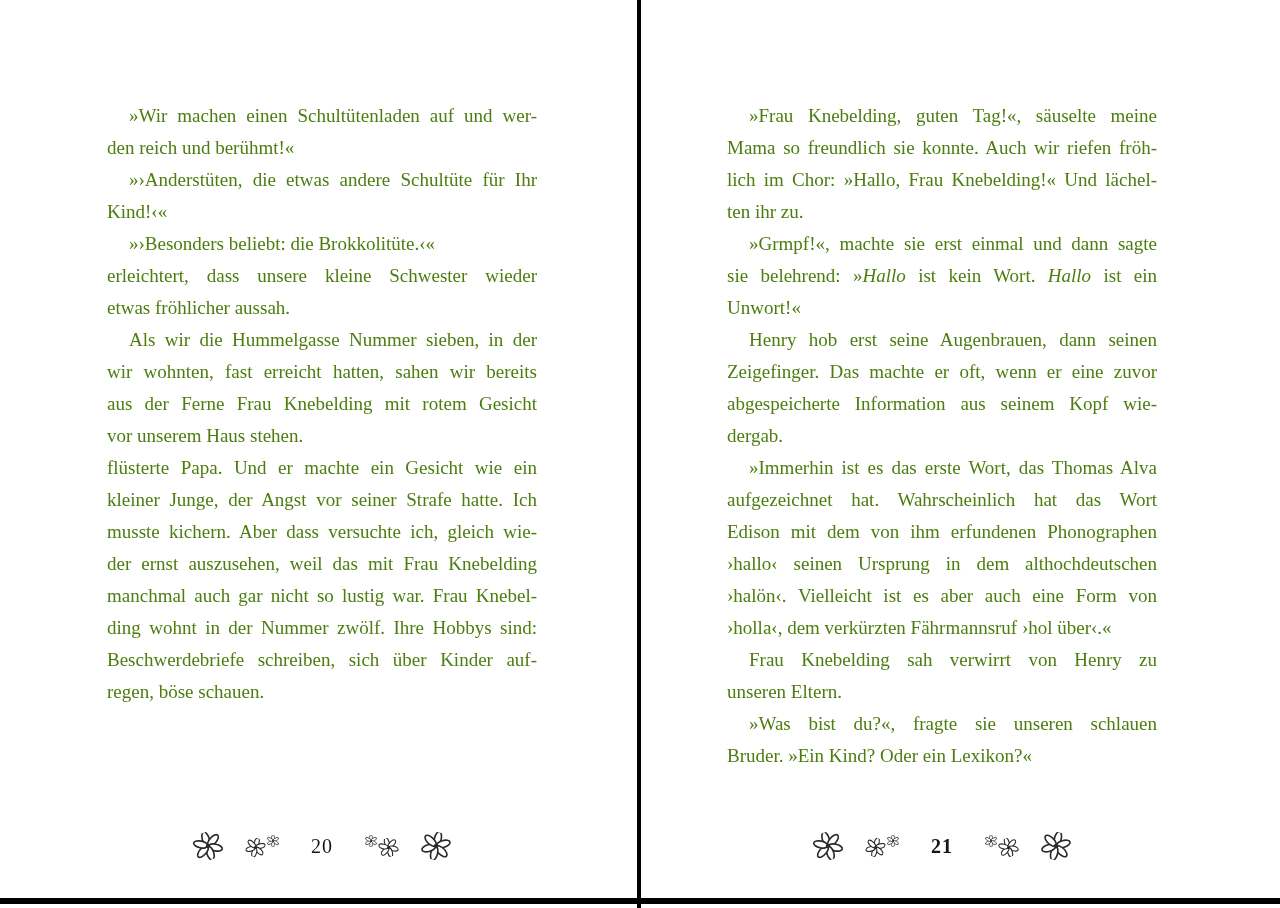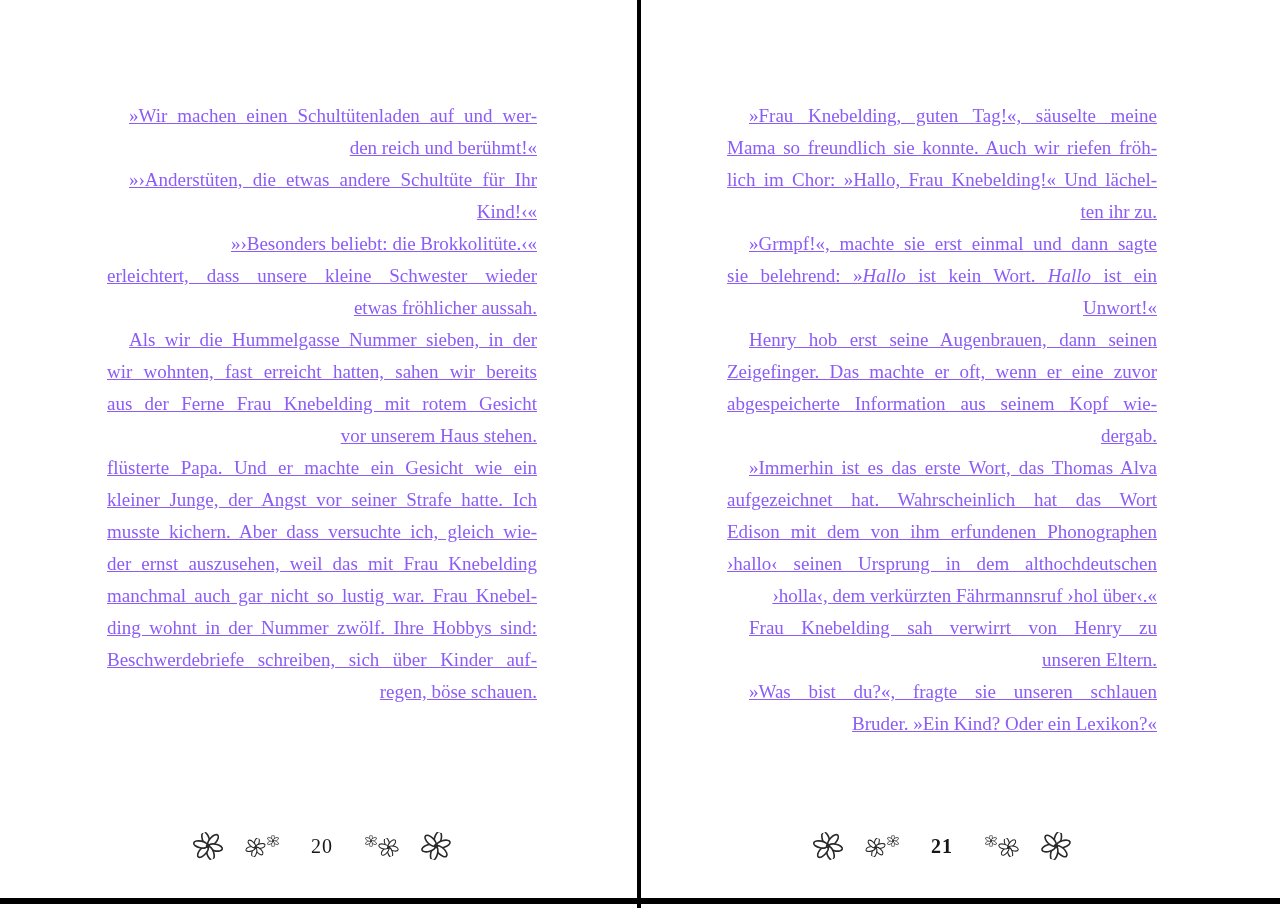--- a/index.html
+++ b/index.html
@@ -20,26 +20,25 @@
     position:absolute; top:0; left:637px; width:4px; height:908px;
     background:#000;
   }
   .bottom-rule {
     position:absolute; left:0; top:898px; width:1280px; height:6px;
     background:#000;
   }
   .text-block {
     position:absolute; top:100px; width:430px;
     font-size:19px; line-height:32px;
-    color:#8b5cf6;
-    text-decoration:underline;
+    color:#4d7c0f;
   }
   .page.left  .text-block { left:107px; }
   .page.right .text-block { left:86px; }
-  .line { text-align:right; }
+  .line { text-align:left; }
   .line.just { text-align:justify; text-align-last:justify; }
   .line.indent { padding-left:22px; }
   .seg.it { font-style:italic; }
   .footer {
     position:absolute; top:832px; width:430px;
     display:flex; align-items:center; justify-content:center; gap:24px;
   }
   .page.left  .footer { left:107px; }
   .page.right .footer { left:86px;font-weight:bold; }
   .pagenum {
@@ -136,20 +135,21 @@
         <div class="line just"><span class="seg">sie belehrend: »</span><span class="seg it">Hallo</span><span class="seg"> ist kein Wort. </span><span class="seg it">Hallo</span><span class="seg"> ist ein</span></div>
         <div class="line"><span class="seg">Unwort!«</span></div>
         <div class="line indent just"><span class="seg">Henry hob erst seine Augenbrauen, dann seinen</span></div>
         <div class="line just"><span class="seg">Zeigefinger. Das machte er oft, wenn er eine zuvor</span></div>
         <div class="line just"><span class="seg">abgespeicherte Information aus seinem Kopf wie-</span></div>
         <div class="line"><span class="seg">dergab.</span></div>
         <div class="line indent just"><span class="seg">»Immerhin ist es das erste Wort, das Thomas Alva</span></div>
         <div class="line just"><span class="seg">aufgezeichnet hat. Wahrscheinlich hat das Wort</span></div>
         <div class="line just"><span class="seg">Edison mit dem von ihm erfundenen Phonographen</span></div>
         <div class="line just"><span class="seg">›hallo‹ seinen Ursprung in dem althochdeutschen</span></div>
+        <div class="line just"><span class="seg">›halön‹. Vielleicht ist es aber auch eine Form von</span></div>
         <div class="line"><span class="seg">›holla‹, dem verkürzten Fährmannsruf ›hol über‹.«</span></div>
         <div class="line indent just"><span class="seg">Frau Knebelding sah verwirrt von Henry zu</span></div>
         <div class="line"><span class="seg">unseren Eltern.</span></div>
         <div class="line indent just"><span class="seg">»Was bist du?«, fragte sie unseren schlauen</span></div>
         <div class="line"><span class="seg">Bruder. »Ein Kind? Oder ein Lexikon?«</span></div>
       </div>
     <div class="footer">
       <svg class="fl s28 tilt-l" viewBox="0 0 24 24">
           <use href="#flower"></use>
         </svg>

